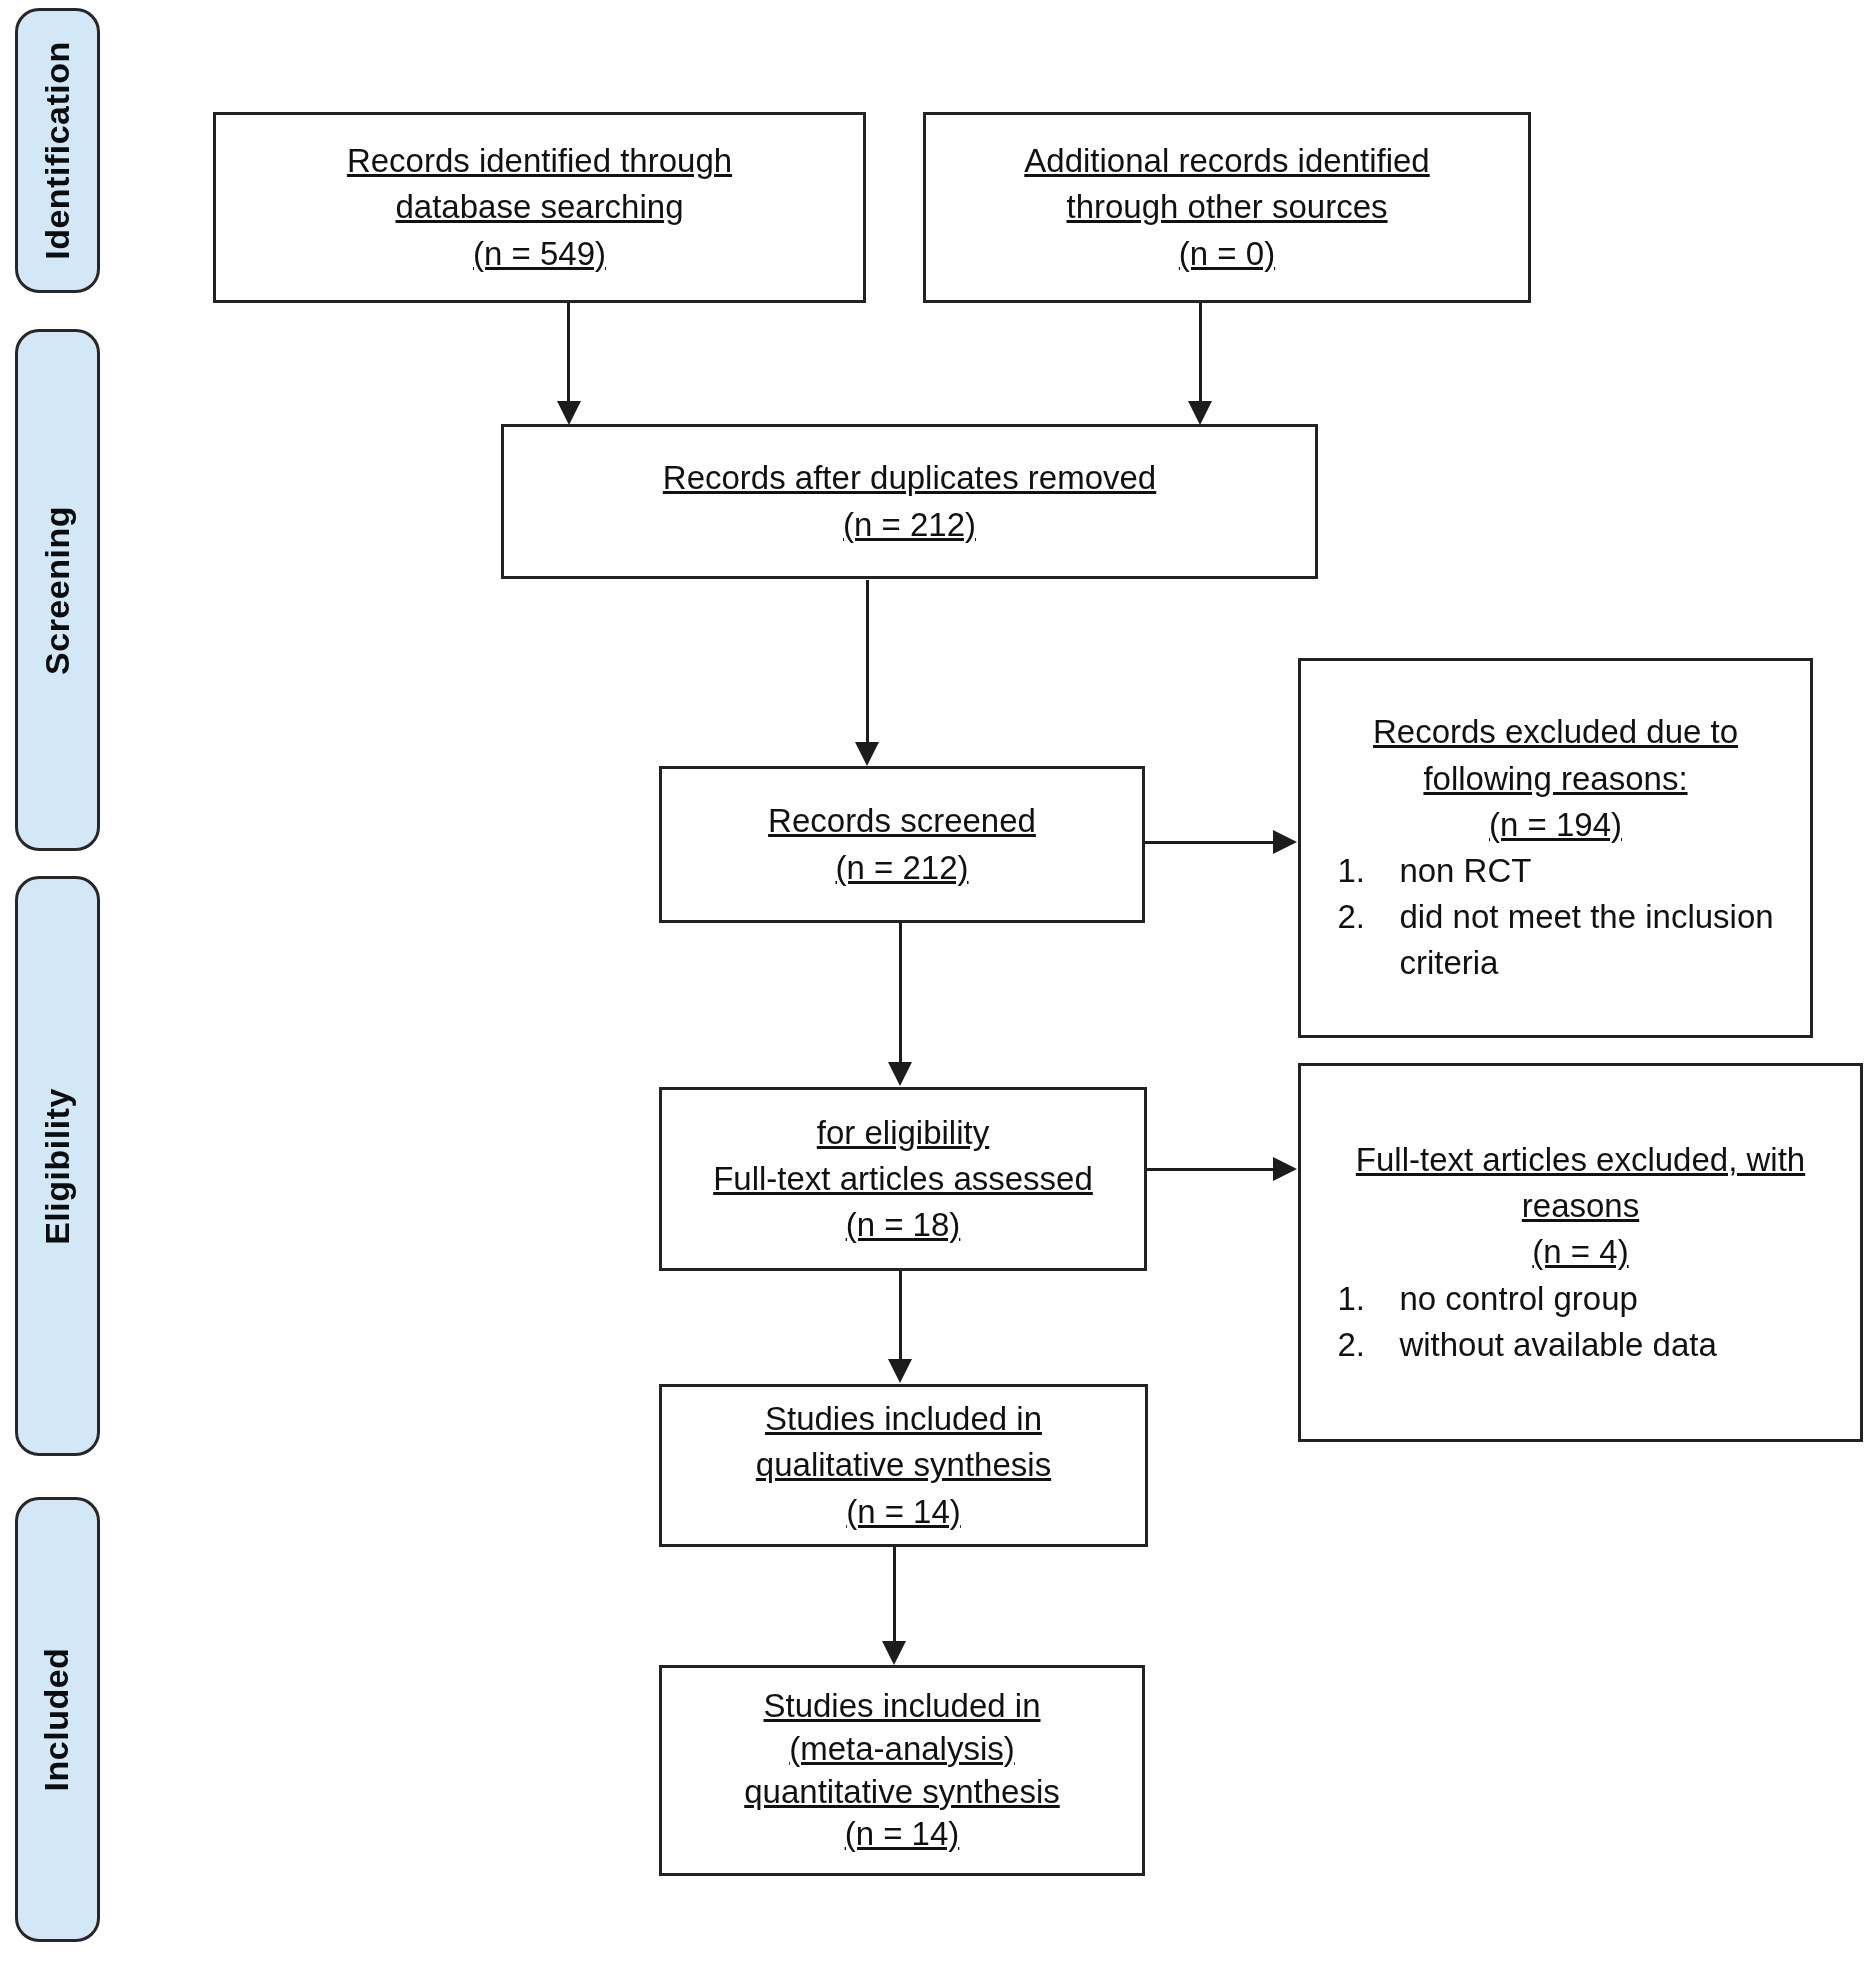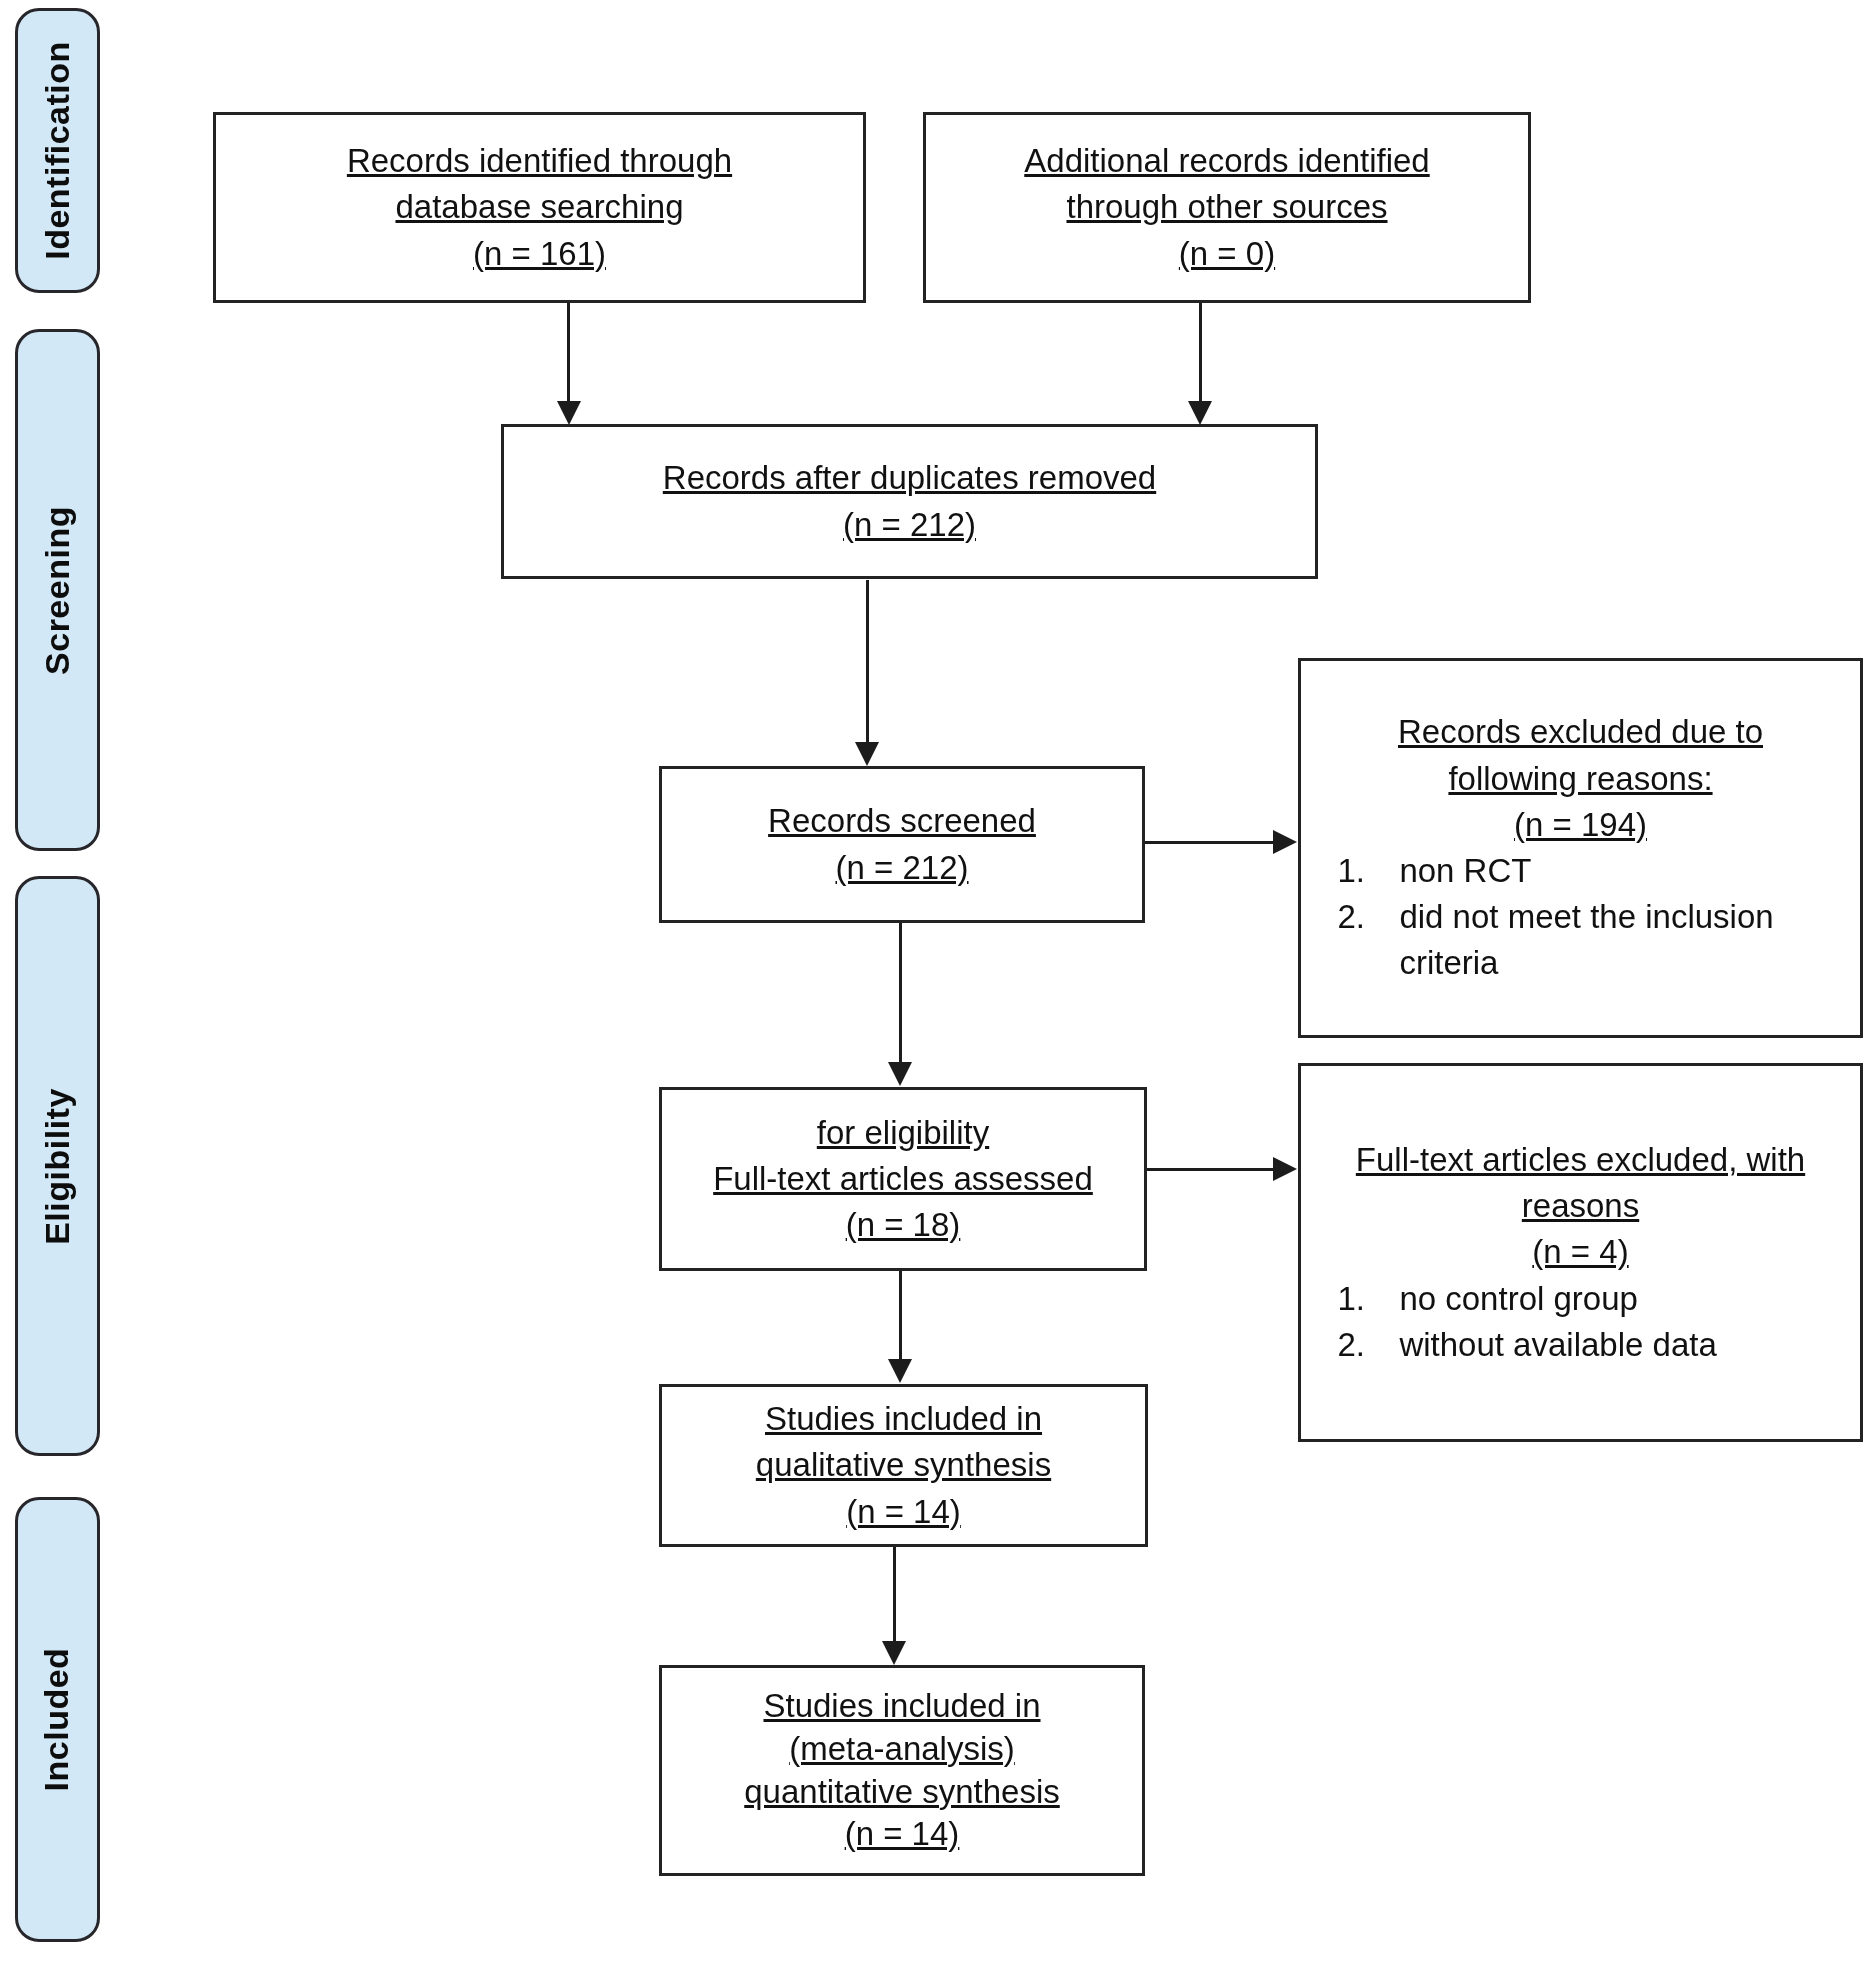--- a/index.html
+++ b/index.html
@@ -75,39 +75,39 @@
   <div class="stage" style="top:876px;height:580px;">
     <span class="lbl">Eligibility</span>
   </div>
   <div class="stage" style="top:1497px;height:445px;">
     <span class="lbl">Included</span>
   </div>
 
   <div class="box" style="left:213px;top:112px;width:653px;height:191px;">
     <div class="bline">Records identified through</div>
     <div class="bline">database searching</div>
-    <div class="bline">(n = 161)</div>
+    <div class="bline">(n = 549)</div>
   </div>
   <div class="box" style="left:923px;top:112px;width:608px;height:191px;">
     <div class="bline">Additional records identified</div>
     <div class="bline">through other sources</div>
     <div class="bline">(n = 0)</div>
   </div>
 
   <div class="box" style="left:501px;top:424px;width:817px;height:155px;">
     <div class="bline">Records after duplicates removed</div>
     <div class="bline">(n = 212)</div>
   </div>
 
   <div class="box" style="left:659px;top:766px;width:486px;height:157px;align-items:center;">
     <div class="bline">Records screened</div>
     <div class="bline">(n = 212)</div>
   </div>
 
-  <div class="box" style="left:1298px;top:658px;width:565px;height:380px;">
+  <div class="box" style="left:1298px;top:658px;width:515px;height:380px;">
     <div class="bline">Records excluded due to</div>
     <div class="bline">following reasons:</div>
     <div class="bline">(n = 194)</div>
     <div class="rlist">
       <div class="lrow">
         <span class="lnum">1.</span>
         <span class="ltext">non RCT</span>
       </div>
       <div class="lrow">
         <span class="lnum">2.</span>

